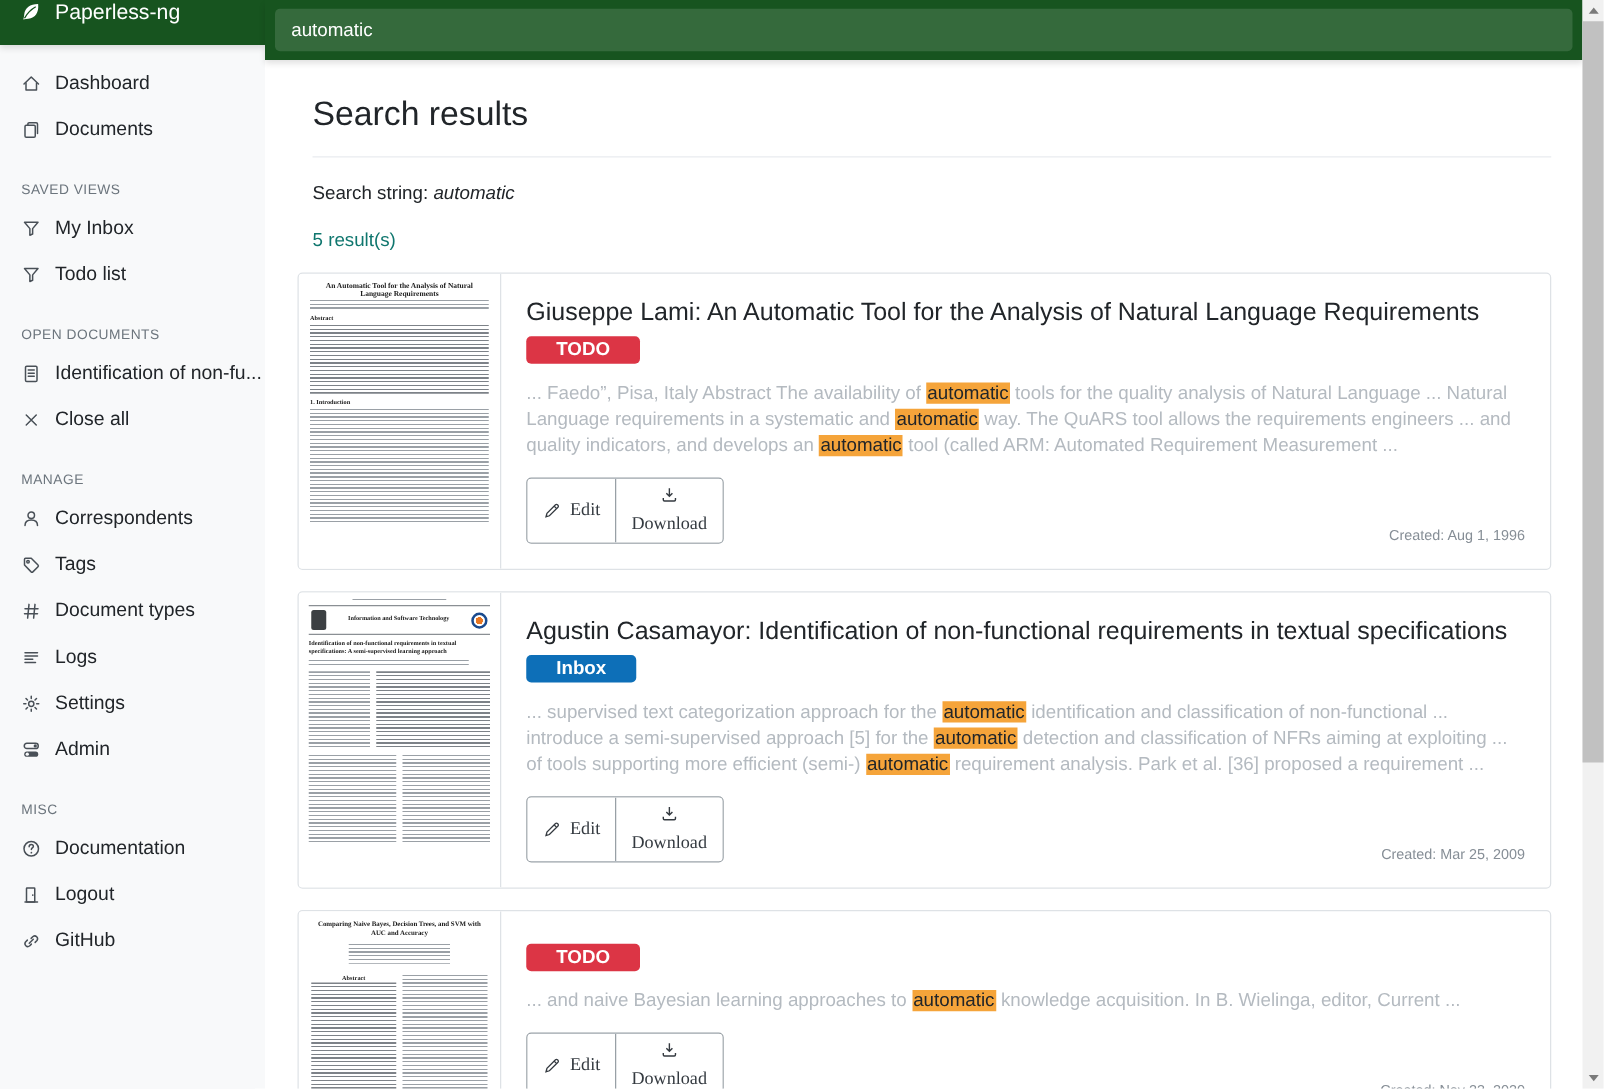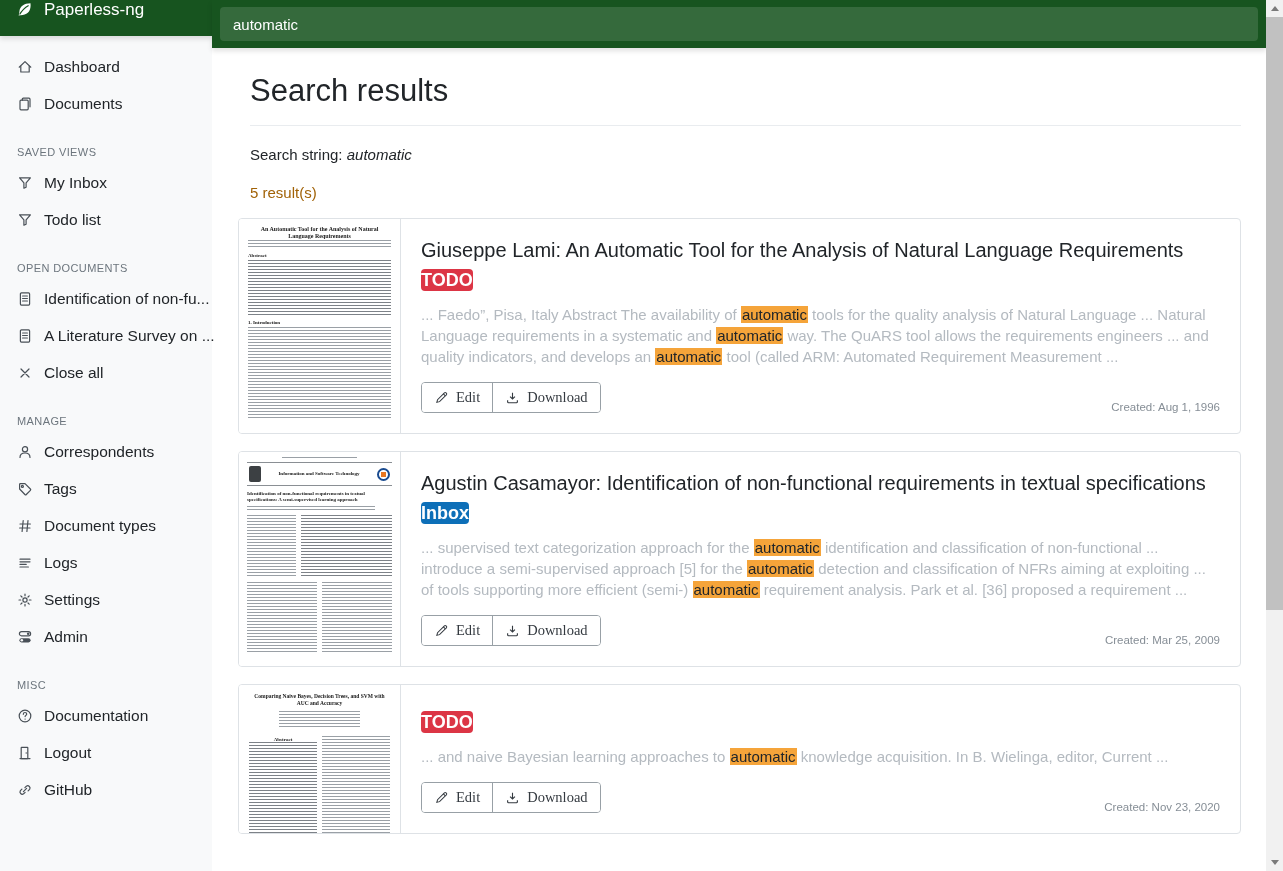--- a/index.html
+++ b/index.html
@@ -44,55 +44,55 @@
     border-radius:4px; color:#fff; font-size:15px; padding:0 13px;
     font-family:"Liberation Sans", sans-serif;
   }
 
   
   .main{
     position:absolute; left:212px; right:17px; top:48px; bottom:0; background:#fff;
     padding:24px 25px 0 26px; overflow:hidden;
   }
   .page-head{ margin-left:12px; }
-  .page-title{ font-size:31px; font-weight:400; color:#212529; line-height:38px; }
+  .page-title{ font-size:27px; font-weight:400; color:#212529; line-height:38px; }
   .head-rule{ border:none; border-top:1px solid #e9ecef; margin:15px 0 0 12px; }
   .search-string{ margin:20px 0 0 12px; font-size:15px; color:#212529; }
   .search-string em{ font-style:italic; }
-  .result-count{ margin:21px 0 0 12px; font-size:15px; color:#a16207; }
+  .result-count{ margin:21px 0 0 12px; font-size:15px; color:#0f766e; }
   .results{ margin-top:17px; }
 
   
   .card{
     display:flex; border:1px solid #dee2e6; border-radius:4px; background:#fff;
     margin-bottom:17px; overflow:hidden;
   }
   .thumb{
     width:162px; flex:none; border-right:1px solid #dee2e6; background:#fff;
     position:relative; overflow:hidden; cursor:pointer;
   }
   .card-body{ flex:1; padding:19px 20px 20px; min-width:0; }
   .card-title{ font-size:20px; line-height:24px; color:#212529; cursor:pointer; }
   .badge{
-    display:inline-block; color:#fff; font-weight:700; font-size:18px; line-height:16px;
-    padding:3px 0; border-radius:4px; cursor:pointer;
+    display:inline-block; color:#fff; font-weight:700; font-size:15px; line-height:16px;
+    padding:3px 24px; border-radius:4px; cursor:pointer;
   }
   .badge-inline{ margin-left:10px; vertical-align:3px; }
   .badge-row{ margin-top:7px; }
   .badge-row .badge{ margin-right:6px; }
   .snippet{ margin-top:13px; font-size:15px; line-height:21px; color:#b4bac0; }
   .snippet mark{ background:var(--hl); color:#212529; padding:0 1px; }
   .card-footer-row{ display:flex; justify-content:space-between; align-items:flex-end; margin-top:15px; }
   .btn-group{ display:inline-flex; border:1px solid #98a0a6; border-radius:4px; overflow:hidden; background:#fff; }
   .btn{
     display:inline-flex; align-items:center; gap:7px; padding:5px 12px; font-size:14.5px;
     color:#343a40; background:#fff; border:none; cursor:pointer; line-height:19px;
     font-family:Liberation Serif, serif;
   }
-  .btn + .btn{ border-left:1px solid #98a0a6; }
+  .btn + .btn{ border-left:1px solid #98a0a6;flex-direction:column; }
   .btn svg{ width:15px; height:15px; }
   .created{ font-size:11.5px; color:#868e96; }
 
   
   .tl{ background-image:repeating-linear-gradient(#9aa0a6 0px,#9aa0a6 1px,transparent 1px,transparent 3px); }
   .tl.dark{ background-image:repeating-linear-gradient(#7d8288 0px,#7d8288 1px,transparent 1px,transparent 3px); }
   .paper{ position:absolute; inset:0; font-family:"Liberation Serif", serif; color:#1a1a1a; }
   .p-pad{ padding:7px 9px; }
   .pt{ font-weight:700; text-align:center; }
   .p1 .pt{ font-size:6px; line-height:7px; }
@@ -168,29 +168,20 @@
       </div>
       <div class="nav-section-title">OPEN DOCUMENTS</div>
       <div class="nav-item">
         <span class="nav-icon">
           <svg viewBox="0 0 16 16" fill="none" stroke="currentColor" stroke-width="1.2" stroke-linecap="round" stroke-linejoin="round">
             <rect x="3.4" y="1.9" width="9.2" height="12.2" rx="1"></rect>
             <path d="M5.6 5h4.8M5.6 7.5h4.8M5.6 10h4.8"></path>
           </svg>
         </span>
         <span>Identification of non-fu...</span>
-      </div>
-      <div class="nav-item">
-        <span class="nav-icon">
-          <svg viewBox="0 0 16 16" fill="none" stroke="currentColor" stroke-width="1.2" stroke-linecap="round" stroke-linejoin="round">
-            <rect x="3.4" y="1.9" width="9.2" height="12.2" rx="1"></rect>
-            <path d="M5.6 5h4.8M5.6 7.5h4.8M5.6 10h4.8"></path>
-          </svg>
-        </span>
-        <span>A Literature Survey on ...</span>
       </div>
       <div class="nav-item">
         <span class="nav-icon">
           <svg viewBox="0 0 16 16" fill="none" stroke="currentColor" stroke-width="1.2" stroke-linecap="round" stroke-linejoin="round">
             <path d="M4 4l8 8M12 4l-8 8"></path>
           </svg>
         </span>
         <span>Close all</span>
       </div>
       <div class="nav-section-title">MANAGE</div>

